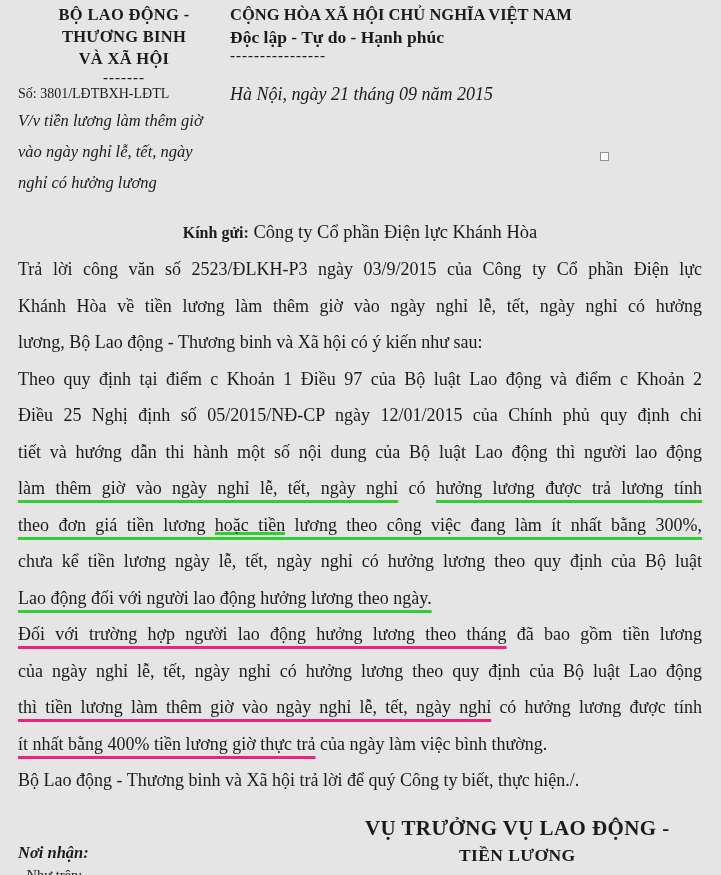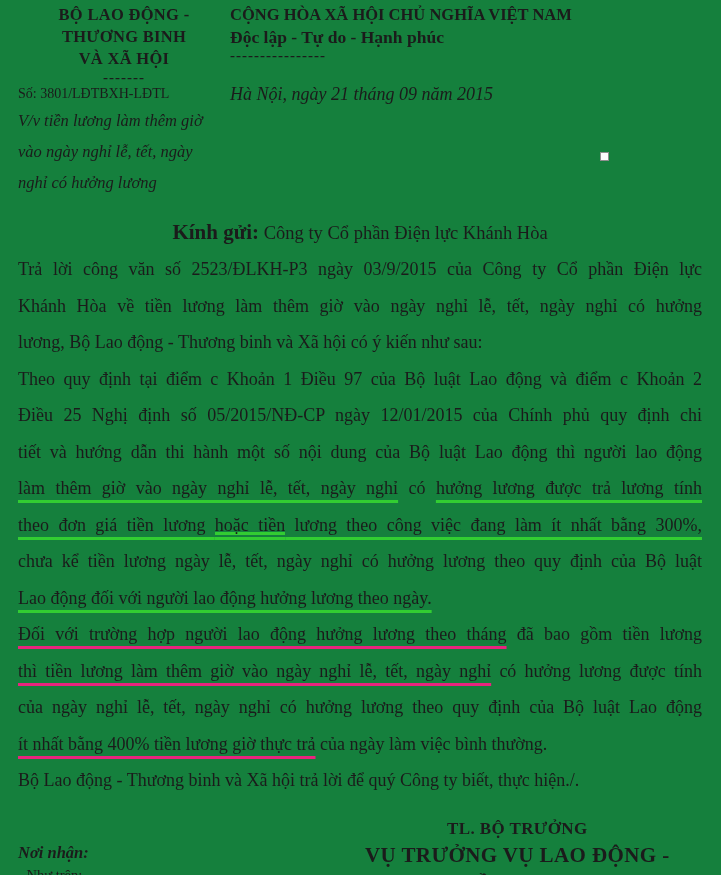--- a/index.html
+++ b/index.html
@@ -3,21 +3,21 @@
 <meta charset="utf-8">
 <style>
   :root{
     --ink:#1b1b1b; --green:#32cd32; --pink:#e8247e;
   }
   *{margin:0;padding:0;box-sizing:border-box;}
   html,body{background:#fff;}
   .page{
     position:relative;
     width:721px;height:875px;
-    background:#15803d;
+    background:#e5e5e5;
     color:var(--ink);
     font-family:"Liberation Serif","DejaVu Serif",serif;
     overflow:hidden;
     padding:4px 19px 0 18px;
   }
   
   .header{display:flex;}
   .header-left{width:212px;flex:0 0 212px;}
   .header-right{flex:1;text-align:left;}
   .org{ text-align:center;font-weight:bold;font-size:16.5px;line-height:22px;letter-spacing:.3px;}
@@ -27,21 +27,21 @@
   .national{font-weight:bold;font-size:16.5px;line-height:22px;white-space:nowrap;}
   .motto{font-weight:bold;font-size:17.5px;line-height:22px;}
   .motto-dash{font-weight:bold;letter-spacing:1px;font-size:15px;line-height:14px;}
   .date-line{font-style:italic;font-size:18px;margin-top:22px;}
   .anchor-square{
     position:absolute;left:600px;top:152px;width:9px;height:9px;
     border:1px solid #8f8f8f;background:#fdfdfd;
   }
   
   .salutation{margin-top:22px;text-align:center;font-size:18.5px;line-height:30px;}
-  .salutation b{font-size:21px;}
+  .salutation b{font-size:16px;}
   .doc-body{margin-top:3px;font-size:18px;}
   .line{line-height:36.5px;text-align:left;white-space:normal;}
   .line.just{text-align:justify;text-align-last:justify;}
   .u-g,.u-p{
     text-decoration-line:underline;
     text-decoration-thickness:3px;
     text-underline-offset:6px;
     text-decoration-skip-ink:none;
   }
   .u-g{text-decoration-color:var(--green);}
@@ -95,32 +95,31 @@
       <div class="line just"><span>Khánh Hòa về tiền lương làm thêm giờ vào ngày nghỉ lễ, tết, ngày nghỉ có hưởng</span></div>
       <div class="line"><span>lương, Bộ Lao động - Thương binh và Xã hội có ý kiến như sau:</span></div>
       <div class="line just"><span>Theo quy định tại điểm c Khoản 1 Điều 97 của Bộ luật Lao động và điểm c Khoản 2</span></div>
       <div class="line just"><span>Điều 25 Nghị định số 05/2015/NĐ-CP ngày 12/01/2015 của Chính phủ quy định chi</span></div>
       <div class="line just"><span>tiết và hướng dẫn thi hành một số nội dung của Bộ luật Lao động thì người lao động</span></div>
       <div class="line just"><span class="u-g">làm thêm giờ vào ngày nghỉ lễ, tết, ngày nghỉ</span><span> có </span><span class="u-g">hưởng lương được trả lương tính</span></div>
       <div class="line just"><span class="u-g">theo đơn giá tiền lương </span><span class="u-g u-g2">hoặc tiền</span><span class="u-g"> lương theo công việc đang làm ít nhất bằng 300%,</span></div>
       <div class="line just"><span>chưa kể tiền lương ngày lễ, tết, ngày nghỉ có hưởng lương theo quy định của Bộ luật</span></div>
       <div class="line"><span class="u-g">Lao động đối với người lao động hưởng lương theo ngày.</span></div>
       <div class="line just"><span class="u-p">Đối với trường hợp người lao động hưởng lương theo tháng</span><span> đã bao gồm tiền lương</span></div>
+      <div class="line just"><span>của ngày nghỉ lễ, tết, ngày nghỉ có hưởng lương theo quy định của Bộ luật Lao động</span></div>
       <div class="line just"><span class="u-p">thì tiền lương làm thêm giờ vào ngày nghỉ lễ, tết, ngày nghỉ</span><span> có hưởng lương được tính</span></div>
-      <div class="line just"><span>của ngày nghỉ lễ, tết, ngày nghỉ có hưởng lương theo quy định của Bộ luật Lao động</span></div>
       <div class="line"><span class="u-p">ít nhất bằng 400% tiền lương giờ thực trả</span><span> của ngày làm việc bình thường.</span></div>
       <div class="line"><span>Bộ Lao động - Thương binh và Xã hội trả lời để quý Công ty biết, thực hiện./.</span></div>
     </div>
 
   <div class="footer">
     <div class="recipients">
       <div class="recipients-title">Nơi nhận:</div>
       <div class="recipient-item">- Như trên;</div>
 
     </div>
     <div class="signature">
-      <div class="sig-line-0">TL. BỘ TRƯỞNG</div>
       <div class="sig-line-1">VỤ TRƯỞNG VỤ LAO ĐỘNG -</div>
       <div class="sig-line-2">TIỀN LƯƠNG</div>
     </div>
   </div>
 
 </div>
 
 </body></html>

